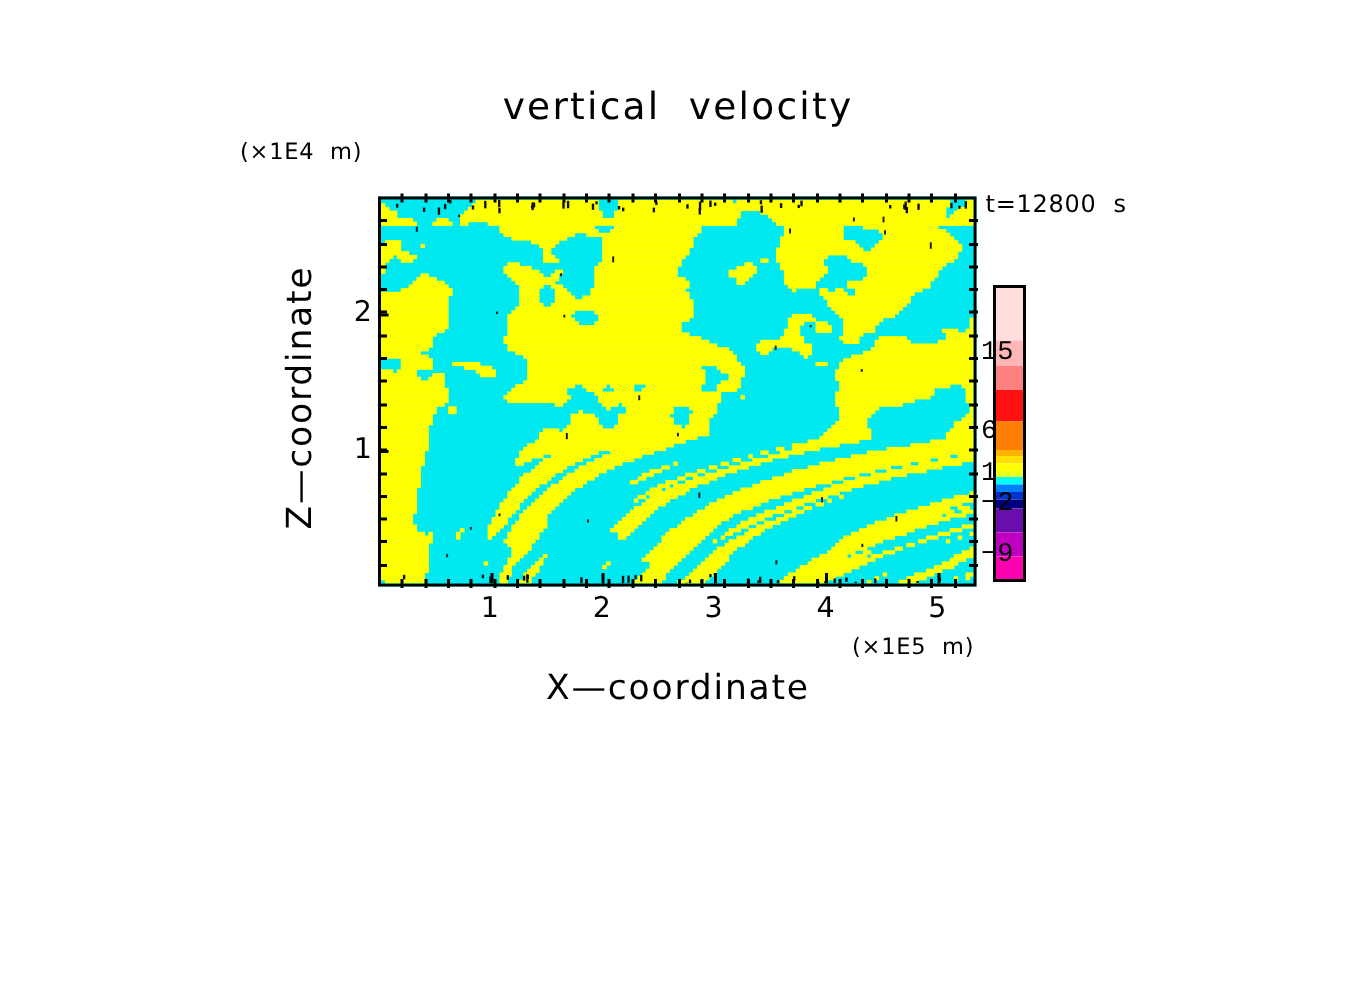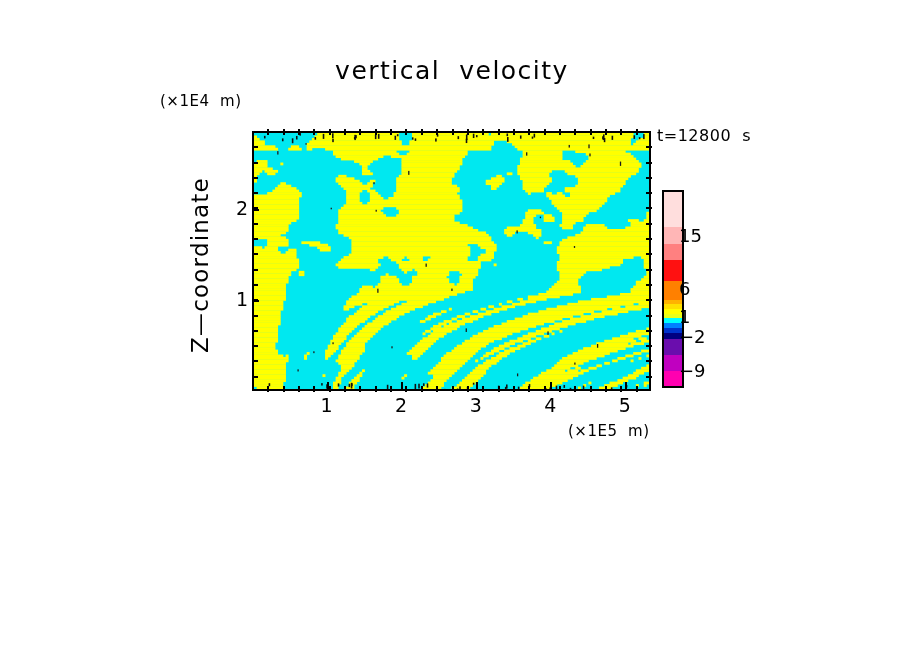--- a/index.html
+++ b/index.html
@@ -37,21 +37,21 @@
   
   .xtick{position:absolute;width:0;border-left:2px solid #000;height:7px;top:382px;}
   .ytick{position:absolute;height:0;border-top:2px solid #000;width:7px;left:252px;}
   .xtlab{position:absolute;font-size:19px;text-align:center;width:30px;top:394px;}
   .ytlab{position:absolute;font-size:19px;text-align:right;width:26px;left:222px;}
 
   
   #cbar{position:absolute;left:662px;top:190px;width:22px;height:198px;
         border:2px solid #000;box-sizing:border-box;overflow:hidden;}
   .cband{width:100%;display:block;}
-  .cblab{position:absolute;left:679px;font-size:18px;white-space:pre;}
+  .cblab{position:absolute;left:654px;font-size:18px;white-space:pre;font-family:Liberation Mono, monospace;}
 </style>
 </head>
 <body>
 
 <div id="canvas">
 
   <div class="txt" id="title">vertical  velocity</div>
 
   <div class="txt" id="yunit">(×1E4  m)</div>
 
@@ -813,20 +813,21 @@
         <rect x="323.9" y="114.8" width="1.3" height="1.9" fill="#1b1b1b"></rect>
         <rect x="120.9" y="49.9" width="1.3" height="2.1" fill="#1b1b1b"></rect>
         <rect x="318.6" y="12.1" width="1.3" height="2.7" fill="#1b1b1b"></rect>
         <rect x="124.8" y="158.1" width="1.3" height="4.2" fill="#1b1b1b"></rect>
         <rect x="324.3" y="233.1" width="1.3" height="2.2" fill="#1b1b1b"></rect>
       </svg>
   </div>
 
   <div class="txt" id="xunit">(×1E5  m)</div>
 
+  <div class="txt" id="xlabel">X—coordinate</div>
 
   <div id="ylabel"><span id="ylabel-inner">Z—coordinate</span></div>
 
   <div id="xticks-group">
       <div class="xtick" style="left: 326.579px;"></div>
       <div class="txt xtlab" style="left: 311.579px;">1</div>
       <div class="xtick" style="left: 401.159px;"></div>
       <div class="txt xtlab" style="left: 386.159px;">2</div>
       <div class="xtick" style="left: 475.738px;"></div>
       <div class="txt xtlab" style="left: 460.738px;">3</div>

